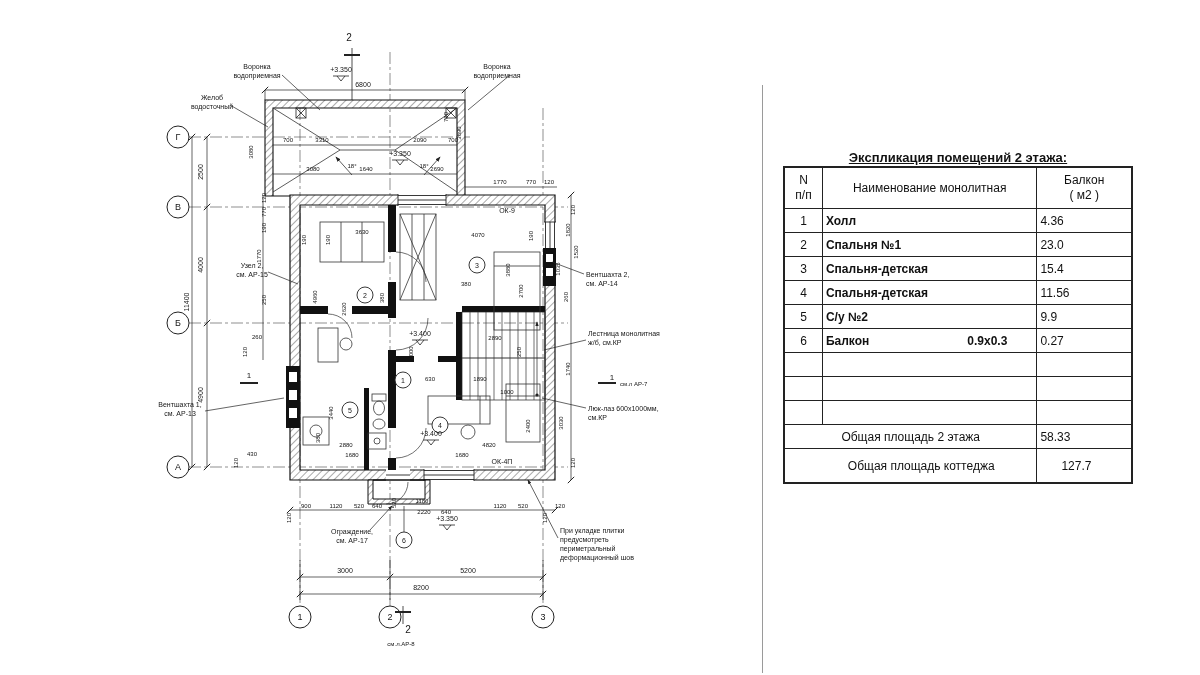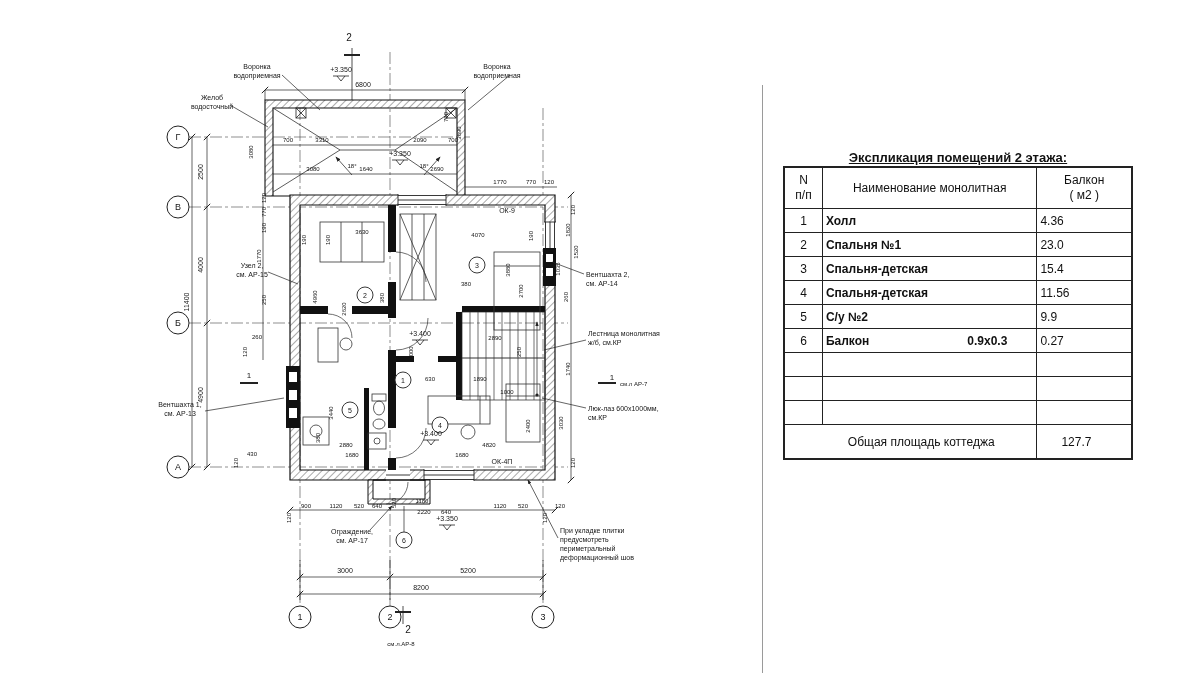--- a/index.html
+++ b/index.html
@@ -477,19 +477,23 @@
       <tr>
           <td></td>
           <td></td>
           <td></td>
         </tr>
       <tr>
           <td></td>
           <td></td>
           <td></td>
         </tr>
+      <tr class="total">
+        <td colspan="2" class="total-label">Общая площадь 2 этажа</td>
+        <td class="td-area">58.33</td>
+      </tr>
       <tr class="total tall">
         <td colspan="2" class="total-label">Общая площадь коттеджа</td>
         <td class="td-area">127.7</td>
       </tr>
     </tbody>
   </table>
 </div>
 
 </body></html>

